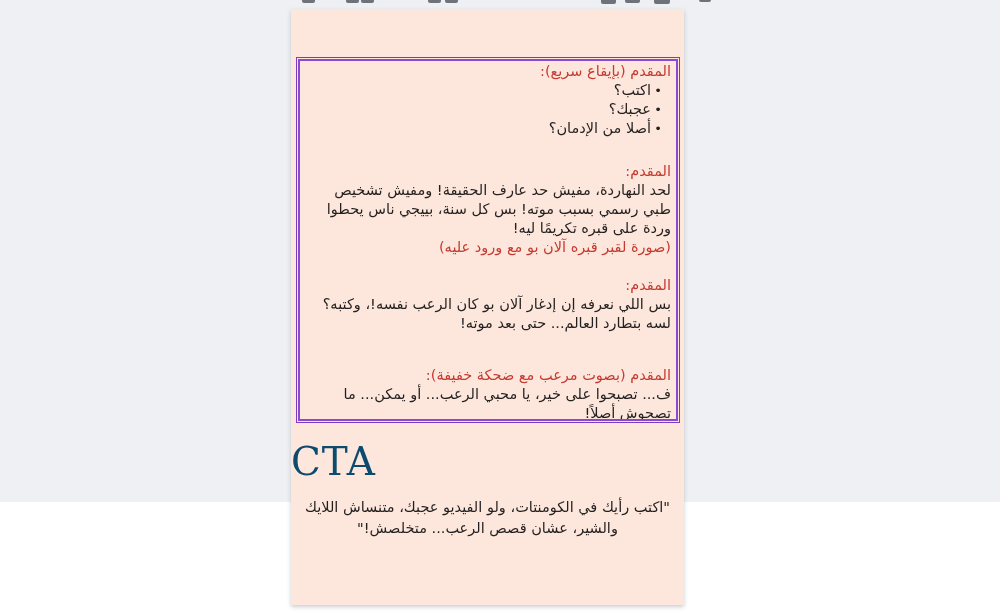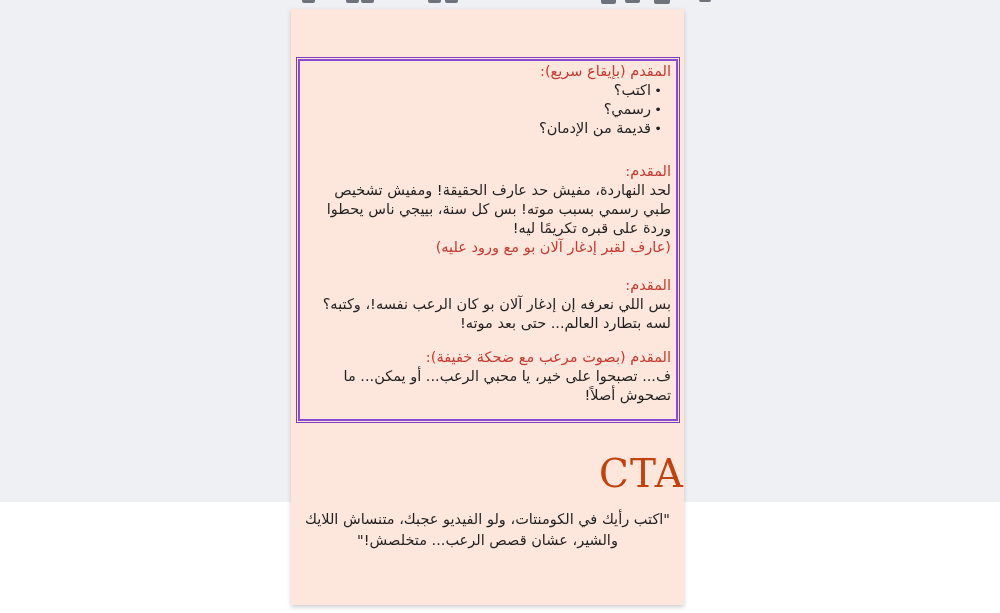--- a/index.html
+++ b/index.html
@@ -39,37 +39,37 @@
     direction: rtl; text-align: right;
     color: #221f1f;
     font-size: 14.5px; line-height: 19px;
     overflow: hidden;
   }
 
   .red { color: #c53a31; }
 
   .sec-2 { margin-top: 24px; }
   .sec-3 { margin-top: 19px; }
-  .sec-4 { margin-top: 15px; }
+  .sec-4 { margin-top: 33px; }
 
   .bullet {
     display: flex; align-items: baseline;
     padding-right: 6px;
   }
   .bullet .dot {
     width: 14px; text-align: center; font-size: 13px; flex: 0 0 auto;
   }
 
   .cta-title {
-    margin-top: 28px;
-    text-align: right;
+    margin-top: 16px;
+    text-align: left;
     font-family: "DejaVu Serif", "Liberation Serif", serif;
     font-size: 39px; font-weight: 400;
     letter-spacing: 1px;
-    color: #c2410c;
+    color: #0c4a6e;
   }
 
   .cta-text {
     margin-top: 13px;
     direction: rtl;
     text-align: center;
     font-size: 14.5px; line-height: 21px;
     color: #221f1f;
     padding: 0 6px;
   }
@@ -95,32 +95,32 @@
       <div class="textframe-inner">
 
         <div class="sec-1">
           <div class="red">المقدم (بإيقاع سريع):</div>
           <div class="bullet">
             <span class="dot">•</span>
             <span>اكتب؟</span>
           </div>
           <div class="bullet">
             <span class="dot">•</span>
-            <span>رسمي؟</span>
+            <span>عجبك؟</span>
           </div>
           <div class="bullet">
             <span class="dot">•</span>
-            <span>قديمة من الإدمان؟</span>
+            <span>أصلا من الإدمان؟</span>
           </div>
         </div>
 
         <div class="sec-2">
           <div class="red">المقدم:</div>
           <div>لحد النهاردة، مفيش حد عارف الحقيقة! ومفيش تشخيص طبي رسمي بسبب موته! بس كل سنة، بييجي ناس يحطوا وردة على قبره تكريمًا ليه!</div>
-          <div class="red">(عارف لقبر إدغار آلان بو مع ورود عليه)</div>
+          <div class="red">(صورة لقبر قبره آلان بو مع ورود عليه)</div>
         </div>
 
         <div class="sec-3">
           <div class="red">المقدم:</div>
           <div>بس اللي نعرفه إن إدغار آلان بو كان الرعب نفسه!، وكتبه؟ لسه بتطارد العالم... حتى بعد موته!</div>
         </div>
 
         <div class="sec-4">
           <div class="red">المقدم (بصوت مرعب مع ضحكة خفيفة):</div>
           <div>ف... تصبحوا على خير، يا محبي الرعب... أو يمكن... ما تصحوش أصلاً!</div>

